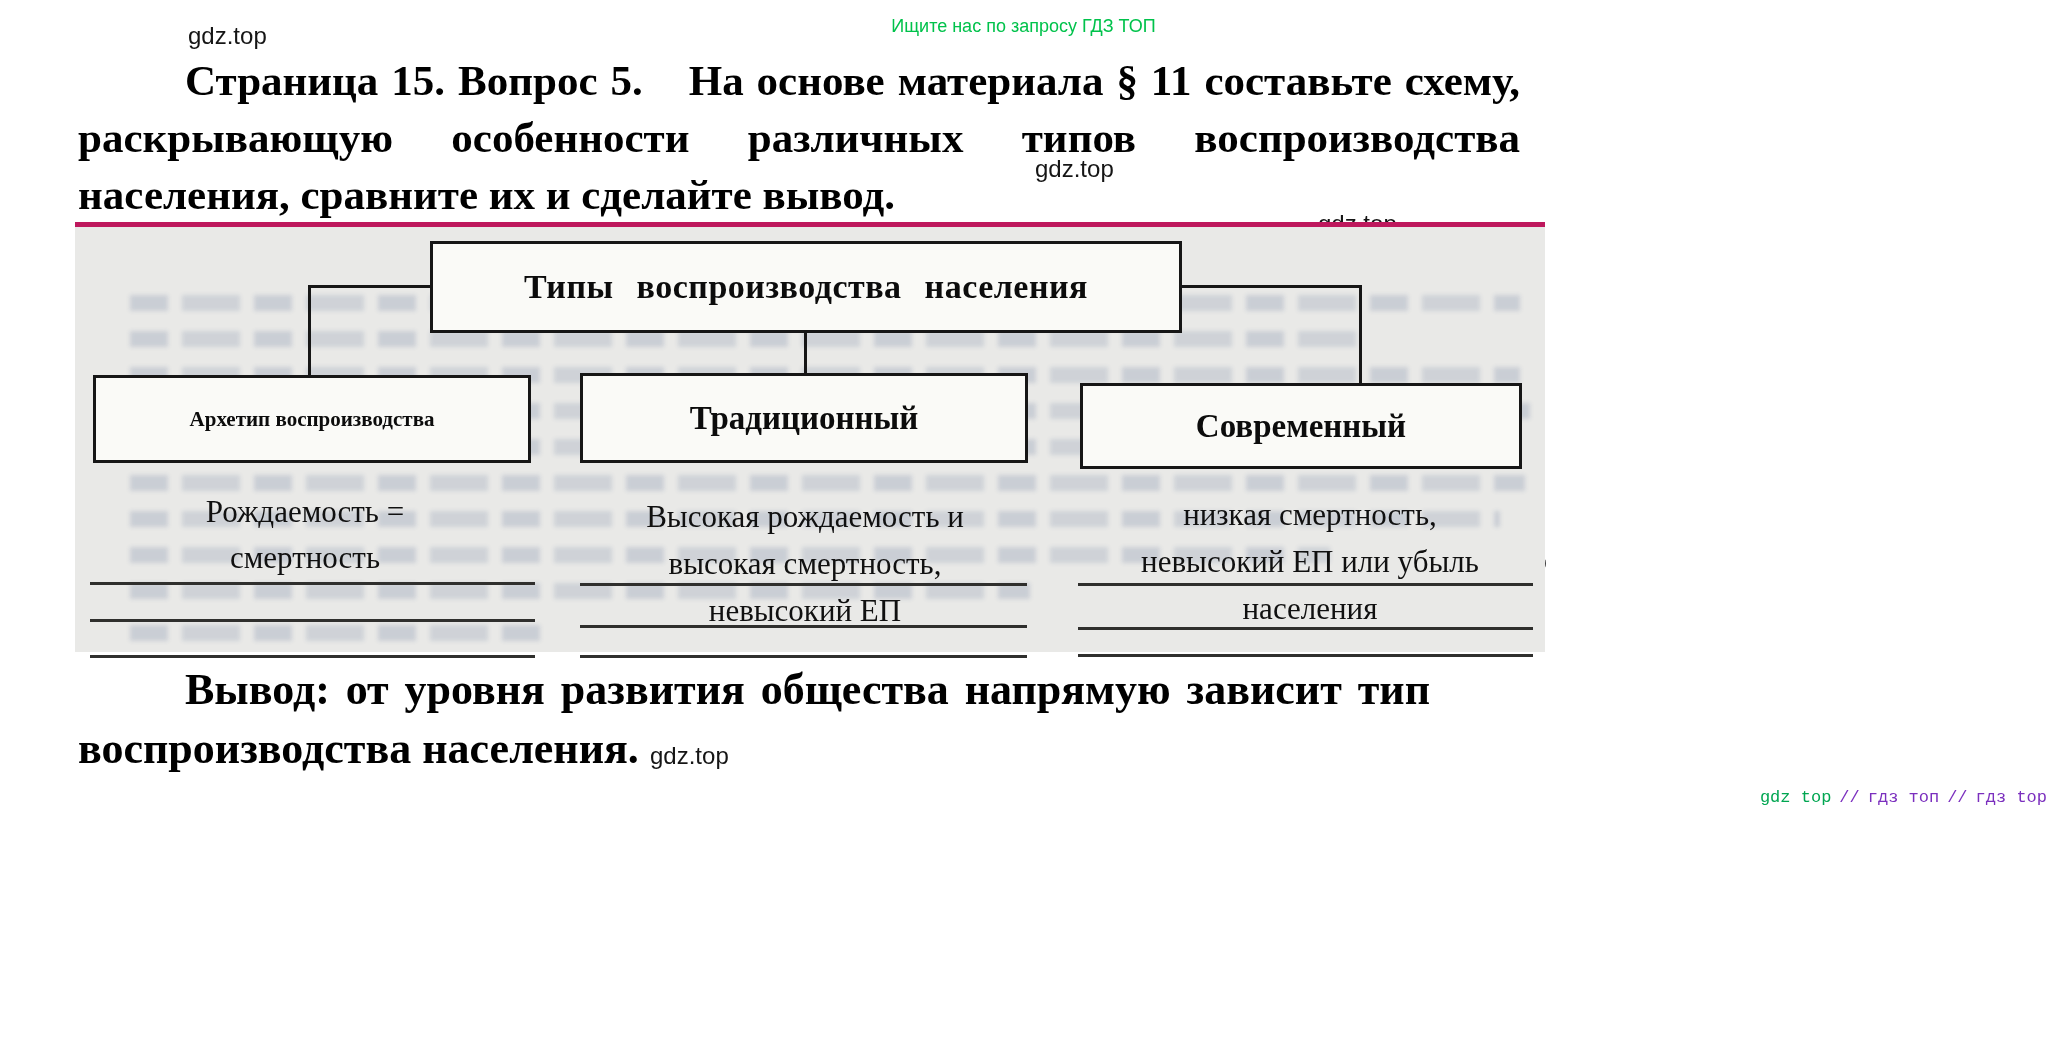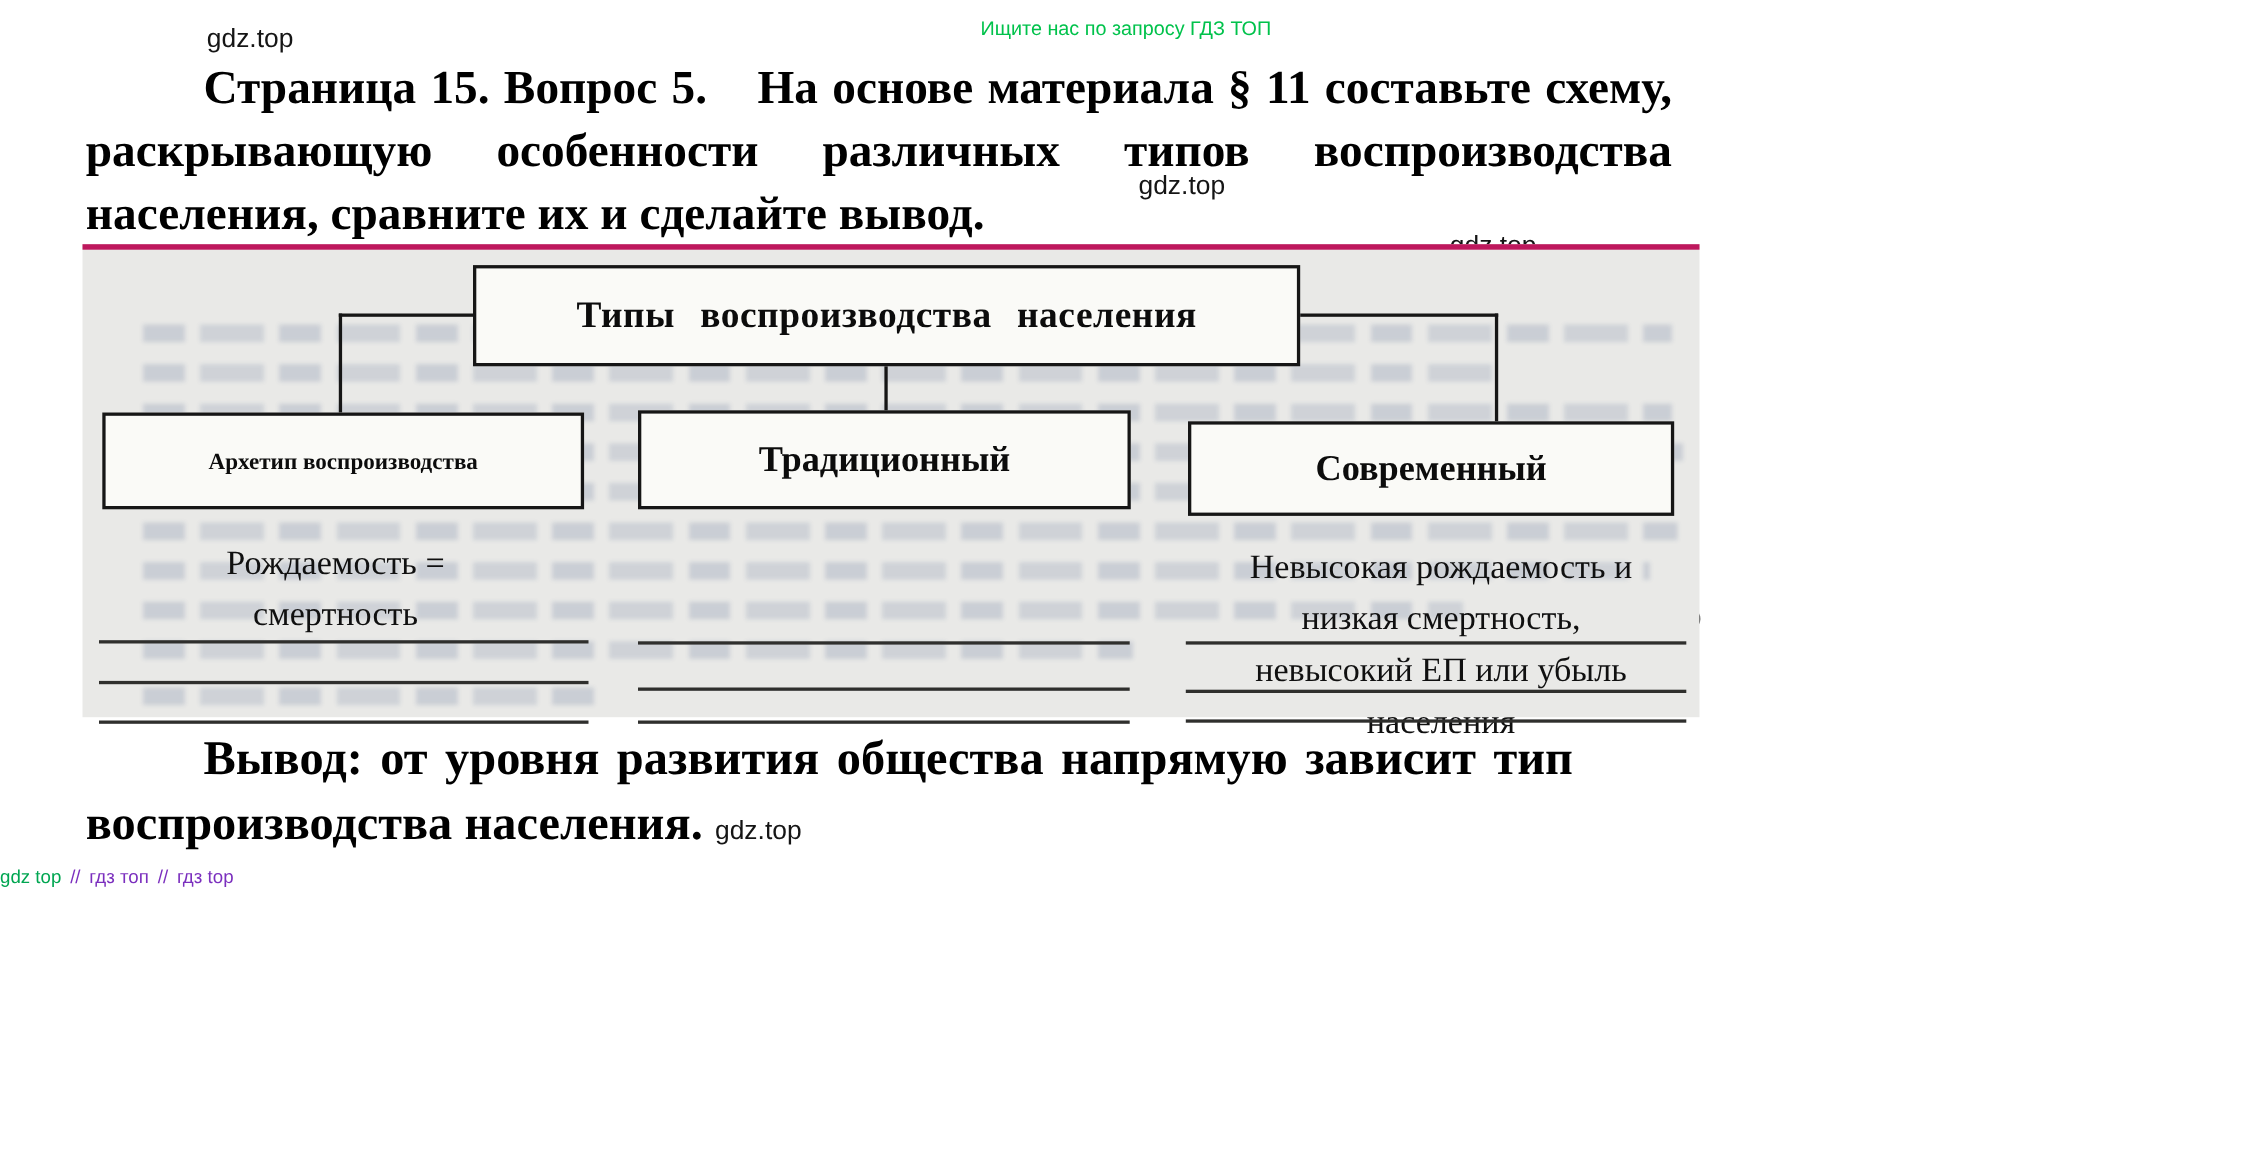--- a/index.html
+++ b/index.html
@@ -104,22 +104,22 @@
     line-height: 59px;
     color: #000;
     text-align: justify;
     text-indent: 107px;
   }
 
   
   .footer {
     position: absolute;
     top: 788px; left: 0; width: 100%;
-    text-align: left;
-    font-family: Liberation Sans, sans-serif;
+    text-align: right;
+    font-family: Liberation Mono, monospace;
     font-size: 17px;
   }
   .footer .green  { color: #00a651; }
   .footer .purple { color: #7b2fbe; }
   .footer .sep    { color: #7b2fbe; padding: 0 8px; }
 </style>
 </head>
 <body>
 
 <div class="page">
@@ -166,22 +166,26 @@
       <span>Традиционный</span>
     </div>
     <div class="nodebox box-right">
       <span>Современный</span>
     </div>
 
     <div class="answer ans-left">
       <div>Рождаемость =</div>
       <div>смертность</div>
     </div>
+    <div class="answer ans-mid">
+      <div>Высокая рождаемость и</div>
+      <div>высокая смертность,</div>
+      <div>невысокий ЕП</div>
+    </div>
     <div class="answer ans-right">
-      <div>Невысокая рождаемость и</div>
       <div>низкая смертность,</div>
       <div>невысокий ЕП или убыль</div>
       <div>населения</div>
     </div>
 
     <div class="rule" style="left:15px;   top:355px; width:445px;"></div>
     <div class="rule" style="left:15px;   top:392px; width:445px;"></div>
     <div class="rule" style="left:15px;   top:428px; width:445px;"></div>
     <div class="rule" style="left:505px;  top:356px; width:447px;"></div>
     <div class="rule" style="left:505px;  top:398px; width:447px;"></div>

